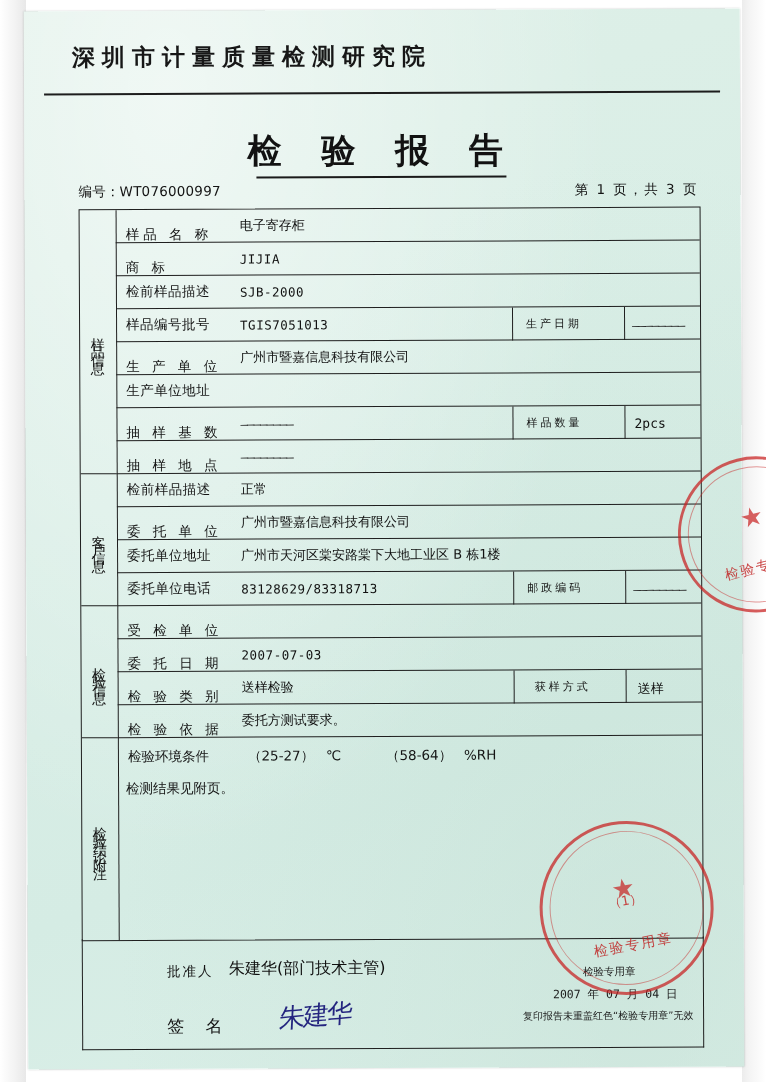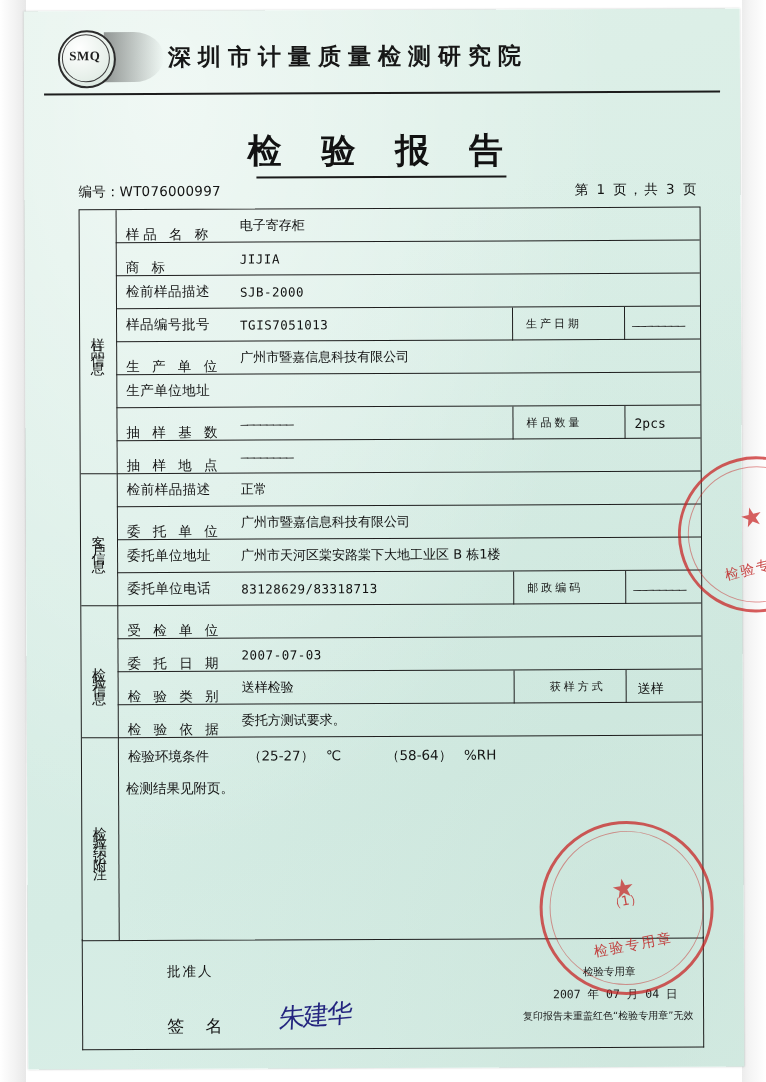--- a/index.html
+++ b/index.html
@@ -379,26 +379,20 @@
 <body>
 
 <div class="page">
   <div class="scan-edge-left"></div>
   <div class="scan-edge-right"></div>
   <div class="sheet"></div>
 
   <div class="content">
 
     <div class="header">
-      <div class="logo">
-        <div class="logo-tail"></div>
-        <div class="ring"></div>
-        <div class="ring2"></div>
-        <div class="smq">SMQ</div>
-      </div>
       <div class="org-name">深圳市计量质量检测研究院</div>
     </div>
     <div class="header-rule"></div>
 
     <div class="doc-title">检 验 报 告</div>
     <div class="title-underline"></div>
 
     <div class="meta-row">
       <div class="meta-no">
         <span>编号：</span><span>WT076000997</span>
@@ -506,21 +500,21 @@
           <div class="lbl wide">委 托 日 期</div>
           <div class="val mono">2007-07-03</div>
         </div>
 
         <div class="row sep" style="top:462px; height:33px;">
           <div class="lbl wide">检 验 类 别</div>
           <div class="val">送样检验</div>
         </div>
         <div class="vsplit" style="left:396px; top:462px; height:33px;"></div>
         <div class="vsplit" style="left:508px; top:462px; height:33px;"></div>
-        <div class="sub-lbl" style="left:432px; top:471px;">获样方式</div>
+        <div class="sub-lbl" style="left:417px; top:471px;">获样方式</div>
         <div class="sub-val" style="left:520px; top:472px; font-family:'DejaVu Sans',sans-serif;">送样</div>
 
         <div class="row sep" style="top:495px; height:33px;">
           <div class="lbl wide">检 验 依 据</div>
           <div class="val">委托方测试要求。</div>
         </div>
 
         <div class="env-row" style="top:538px;">
           <span style="left:10px;">检验环境条件</span>
           <span style="left:130px;">（25-27）</span>
@@ -531,20 +525,21 @@
 
         <div class="env-row" style="top:570px;">
           <span style="left:8px;">检测结果见附页。</span>
         </div>
 
       </div>
     </div>
 
     <div class="footer">
       <div class="foot-line approver-label">批准人</div>
+      <div class="foot-line approver-name">朱建华(部门技术主管)</div>
       <div class="foot-line sign-label">签 名</div>
       <div class="signature">朱建华</div>
       <div class="foot-line stamp-note">检验专用章</div>
       <div class="foot-line stamp-date">2007 年 07 月 04 日</div>
       <div class="foot-line invalid-note">复印报告未重盖红色“检验专用章”无效</div>
     </div>
 
     <div class="stamp" id="stamp-right">
       <div class="inner"></div>
       <div class="star">★</div>

